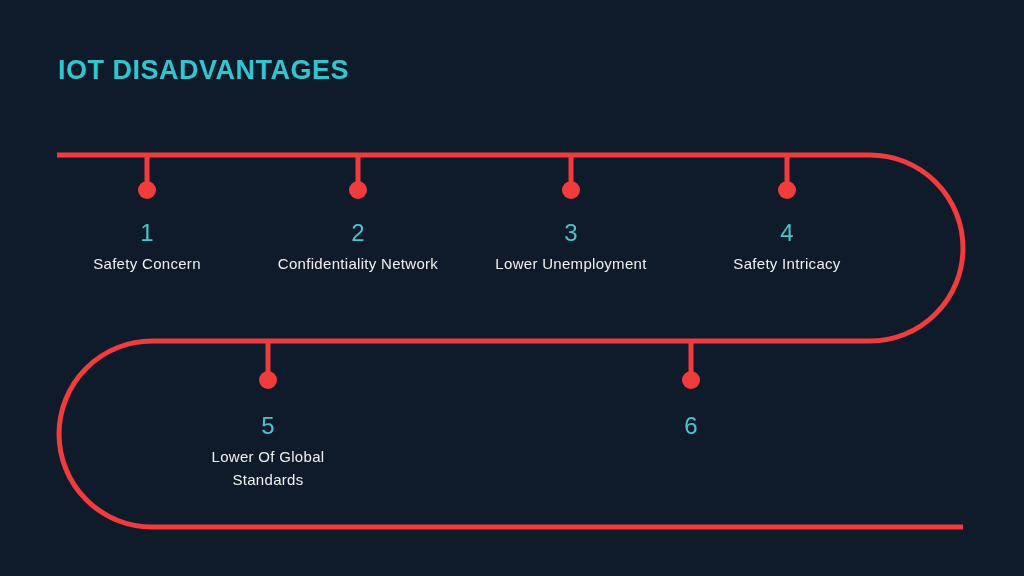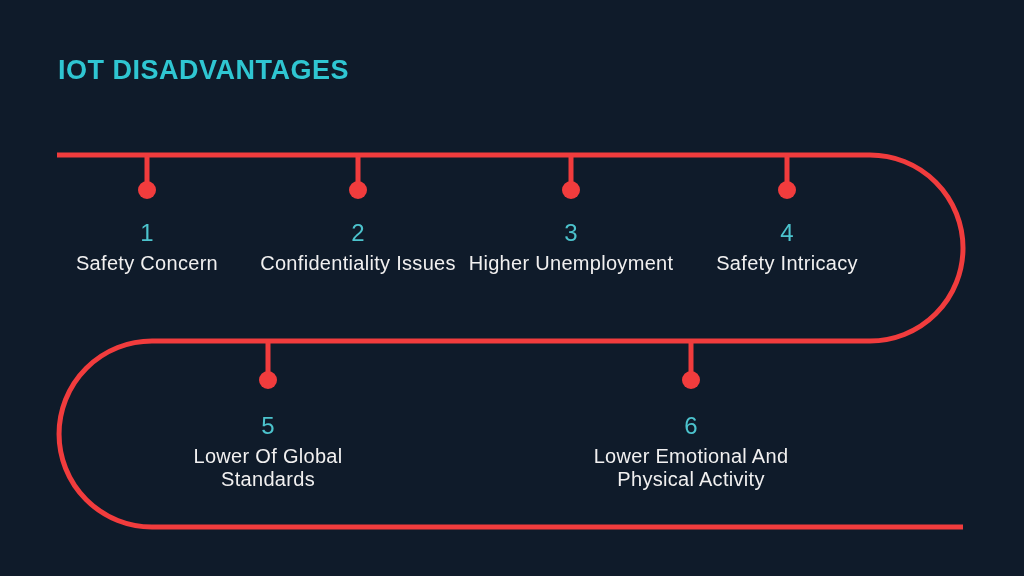--- a/index.html
+++ b/index.html
@@ -46,21 +46,21 @@
   .item .num {
     display: block;
     font-size: 24px;
     line-height: 26px;
     font-weight: 500;
     color: var(--number-teal);
   }
   .item .label {
     display: block;
     margin-top: 6px;
-    font-size: 20px;
+    font-size: 15px;
     line-height: 23px;
     letter-spacing: 0.3px;
     color: var(--label-white);
   }
   .row1 .label { white-space: nowrap; }
 </style>
 </head>
 <body>
 
 <div class="stage">
@@ -86,33 +86,32 @@
     <circle cx="268" cy="380" r="9" fill="var(--line-red)"></circle>
     <circle cx="691" cy="380" r="9" fill="var(--line-red)"></circle>
   </svg>
 
   <div class="item row1" style="left:147px; top:220px; width:240px;">
     <span class="num">1</span>
     <span class="label">Safety Concern</span>
   </div>
   <div class="item row1" style="left:358px; top:220px; width:240px;">
     <span class="num">2</span>
-    <span class="label">Confidentiality Issues</span>
+    <span class="label">Confidentiality Network</span>
   </div>
   <div class="item row1" style="left:571px; top:220px; width:240px;">
     <span class="num">3</span>
-    <span class="label">Higher Unemployment</span>
+    <span class="label">Lower Unemployment</span>
   </div>
   <div class="item row1" style="left:787px; top:220px; width:240px;">
     <span class="num">4</span>
     <span class="label">Safety Intricacy</span>
   </div>
 
   <div class="item row2" style="left:268px; top:413px; width:170px;">
     <span class="num">5</span>
     <span class="label">Lower Of Global Standards</span>
   </div>
   <div class="item row2" style="left:691px; top:413px; width:195px;">
     <span class="num">6</span>
-    <span class="label">Lower Emotional And Physical Activity</span>
   </div>
 
 </div>
 
 </body></html>

